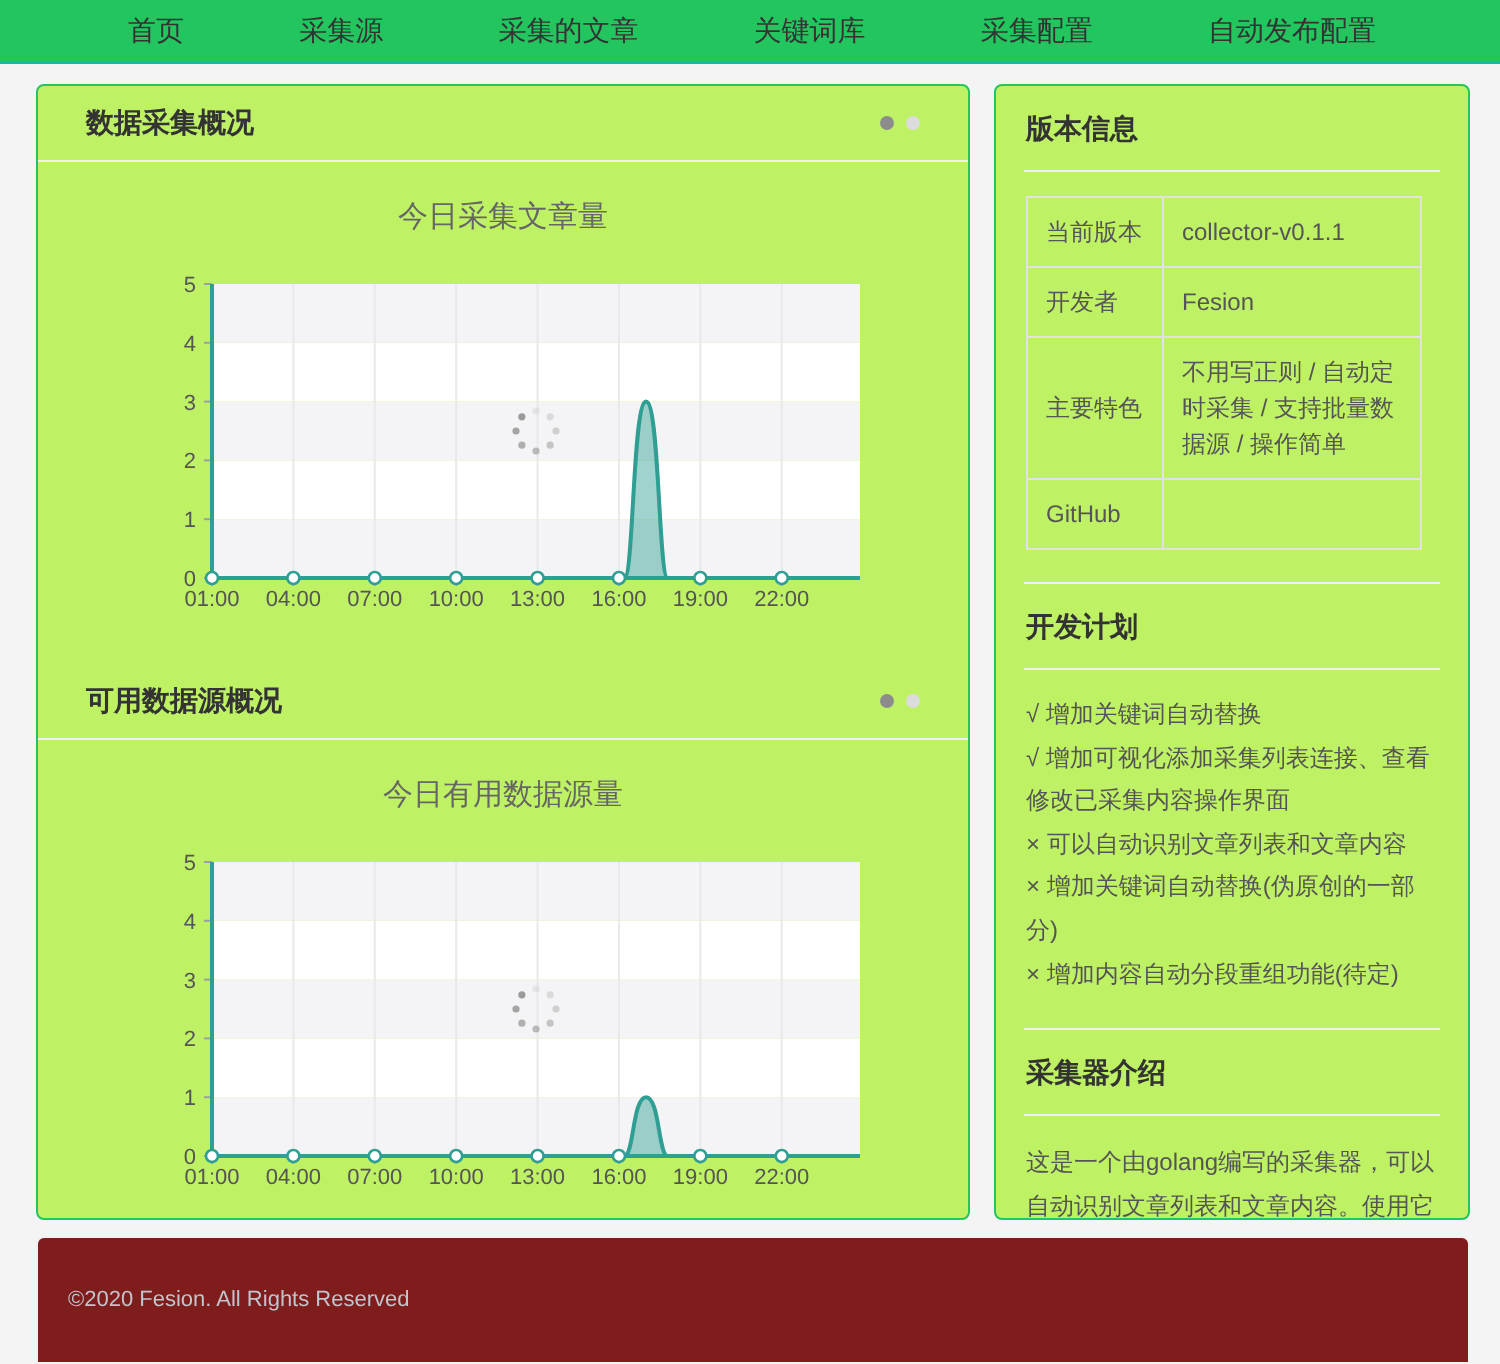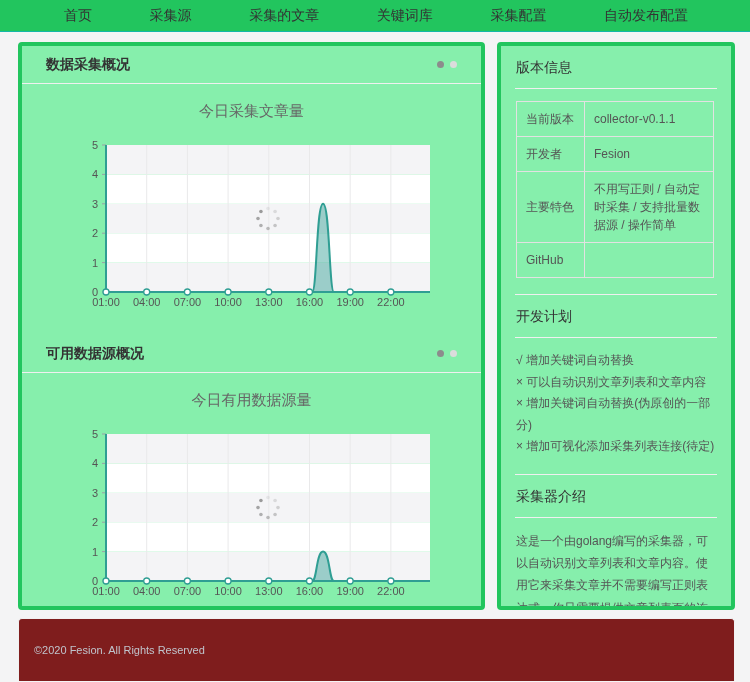--- a/index.html
+++ b/index.html
@@ -12,39 +12,39 @@
   }
   
   .navbar {
     height: 32px; background: #22c55e; border-bottom: 1px solid #14b8a6;
     display: flex; align-items: center; justify-content: space-between;
     padding: 0 62px 0 64px;
   }
   .nav-item { font-size: 14px; color: #333; cursor: pointer; white-space: nowrap; }
   
   .content { display: flex; gap: 12px; padding: 10px 15px 0 18px; align-items: stretch; }
-  .card { background: #86efac; border: 4px solid #22c55e; border-radius: 4px; }
+  .card { background: #bef264; border: 1px solid #22c55e; border-radius: 4px; }
   .left-panel { width: 467px; height: 568px; }
   .right-panel { flex: 1; height: 568px; padding: 0 14px; overflow: hidden; }
   
   .section-header {
     display: flex; justify-content: space-between; align-items: center;
     height: 38px; padding: 0 24px; border-bottom: 1px solid #f0f0f0;
   }
   .section-title { font-size: 14px; font-weight: 600; color: #333; }
   .dots { display: flex; gap: 6px; align-items: center; }
   .dot { width: 7px; height: 7px; border-radius: 50%; cursor: pointer; }
   .dot.active { background: #8c8c8c; }
   .dot.inactive { background: #dcdcdc; }
   .chart-title { text-align: center; font-size: 15px; color: #666; margin-top: 18px; }
   svg.chart { display: block; margin: 4px auto 0; }
   .chart-section + .chart-section { margin-top: 22px; }
   
   .rp-title {
-    font-size: 14px; font-weight: 400; color: #333;
+    font-size: 14px; font-weight: 700; color: #333;
     padding: 13px 1px 11px; border-bottom: 1px solid #f0f0f0;
   }
   .rp-body { padding: 12px 1px 16px; border-bottom: 1px solid #f0f0f0; }
   table.version-table { border-collapse: collapse; width: 198px; padding-left: 29px; }
   table.version-table td {
     border: 1px solid #e2e2e2; font-size: 12px; color: #555;
     padding: 8px 9px; line-height: 1.5; vertical-align: middle;
   }
   td.lbl { width: 68px; white-space: nowrap; }
   td.val { min-width: 120px; }
@@ -249,23 +249,24 @@
           </tr>
         </tbody>
           </table>
       </div>
     </div>
 
     <div class="rp-section">
       <div class="rp-title">开发计划</div>
       <div class="rp-body">
         <div class="dev-item">√ 增加关键词自动替换</div>
+        <div class="dev-item">√ 增加可视化添加采集列表连接、查看修改已采集内容操作界面</div>
         <div class="dev-item">× 可以自动识别文章列表和文章内容</div>
         <div class="dev-item">× 增加关键词自动替换(伪原创的一部分)</div>
-        <div class="dev-item">× 增加可视化添加采集列表连接(待定)</div>
+        <div class="dev-item">× 增加内容自动分段重组功能(待定)</div>
       </div>
     </div>
 
     <div class="rp-section">
       <div class="rp-title">采集器介绍</div>
       <div class="rp-body">
         <p class="intro-text">这是一个由golang编写的采集器，可以自动识别文章列表和文章内容。使用它来采集文章并不需要编写正则表达式，你只需要提供文章列表页的连接即可。</p>
       </div>
     </div>
 

